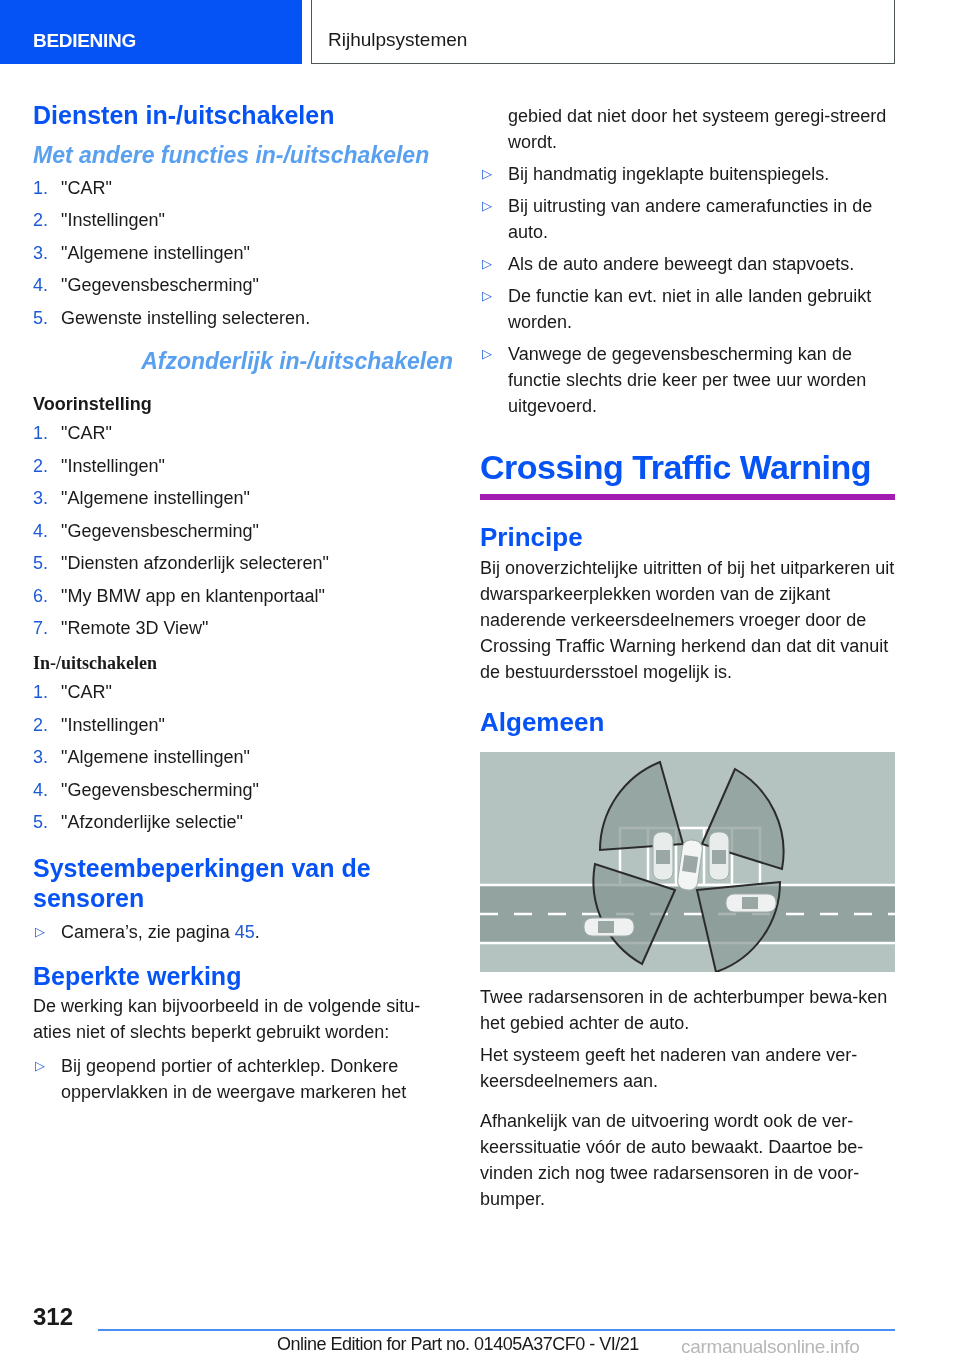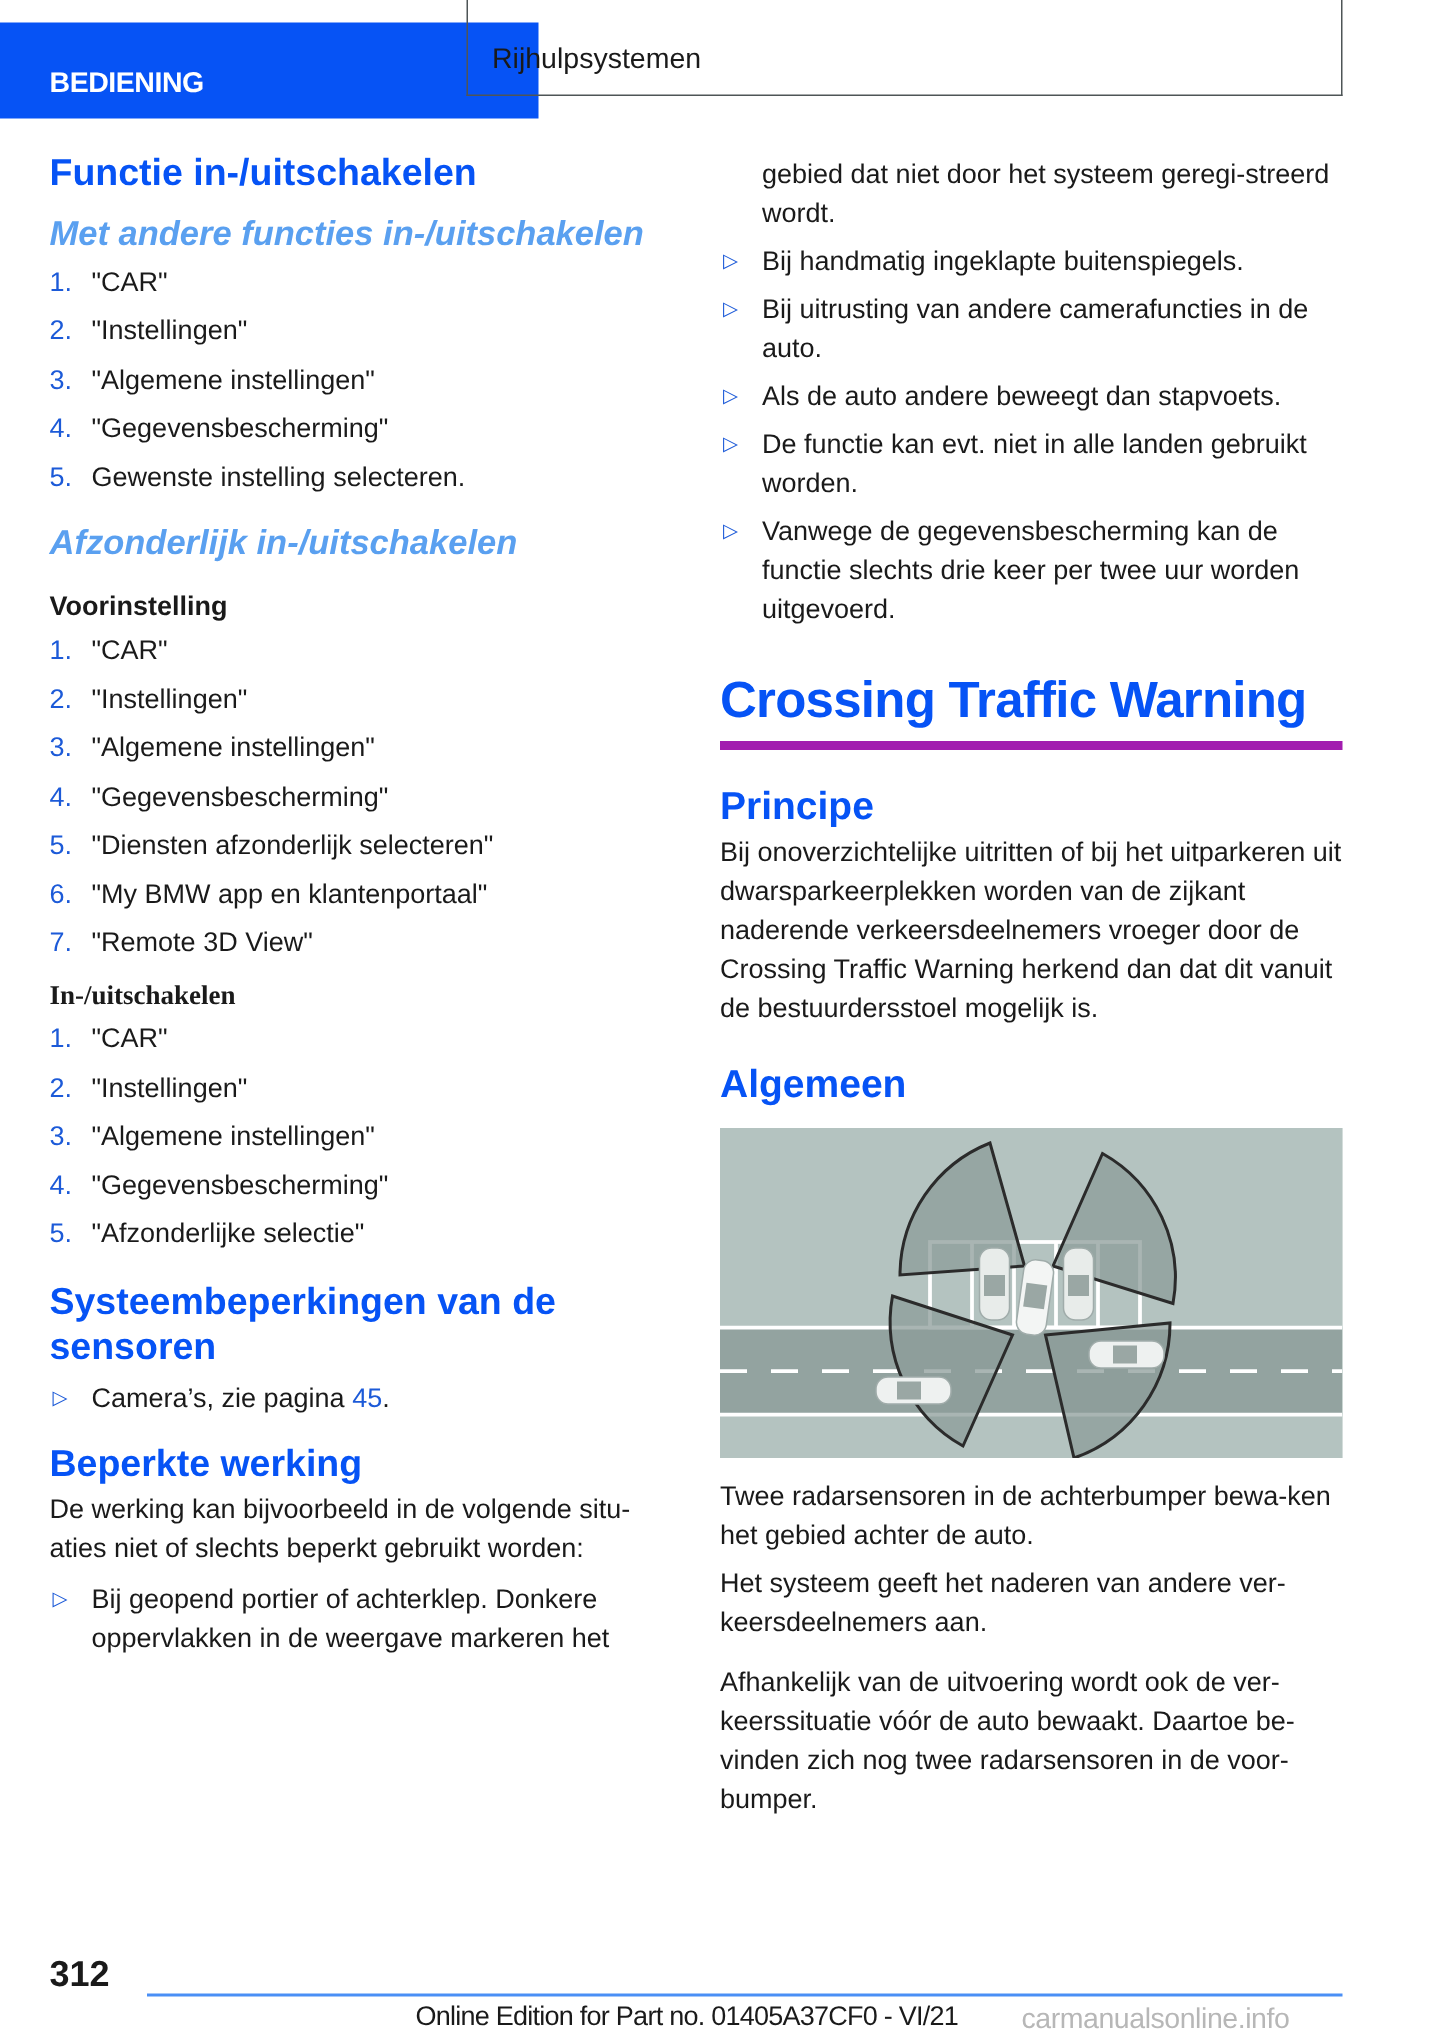--- a/index.html
+++ b/index.html
@@ -1,20 +1,20 @@
 <!DOCTYPE html>
 <html><head>
   <meta charset="utf-8">
   <style>
     * { box-sizing: border-box; margin: 0; padding: 0; }
     html, body { width: 960px; height: 1362px; background: #ffffff; overflow: hidden; }
     body { position: relative; font-family: "Liberation Sans", sans-serif; color: #1a1a1a; }
 
     
-    .hdr-section { position: absolute; left: 0; top: 0; width: 359px; height: 64px; background: #0653f5; margin-top: 15px; }
+    .hdr-section { position: absolute; left: 0; top: 0; width: 302px; height: 64px; background: #0653f5; }
     .hdr-section span { position: absolute; left: 33px; top: 30px; color: #fff; font-weight: bold; font-size: 19px; letter-spacing: -0.3px; }
     .hdr-chapter { position: absolute; left: 311px; top: -2px; width: 584px; height: 66px; border: 1.5px solid #4e5556; border-top: none; }
     .hdr-chapter span { position: absolute; left: 16px; top: 31px; font-size: 19px; color: #1a1a1a; }
 
     .col { position: absolute; }
     .left-col { left: 33px; top: 100px; width: 420px; }
     .right-col { left: 480px; top: 100px; width: 415px; }
 
     .h1 { color: #0653f5; font-weight: bold; font-size: 25px; line-height: 1.2; }
     .h2 { color: #5aa0f0; font-weight: bold; font-size: 23px; line-height: 1.2; font-style: italic; }
@@ -44,21 +44,21 @@
 <body>
 
 <div class="hdr-section">
   <span>BEDIENING</span>
 </div>
 <div class="hdr-chapter">
   <span>Rijhulpsystemen</span>
 </div>
 
 <div class="col left-col">
-  <div class="h1">Functie in-/uitschakelen</div>
+  <div class="h1">Diensten in-/uitschakelen</div>
   <div class="h2" style="margin-top:12px;">Met andere functies in-/uitschakelen</div>
   <ol class="steps" style="margin-top:2px;">
     <li>
         <span class="n">1.</span>
         <span>"CAR"</span>
       </li>
     <li>
         <span class="n">2.</span>
         <span>"Instellingen"</span>
       </li>
@@ -69,21 +69,21 @@
     <li>
         <span class="n">4.</span>
         <span>"Gegevensbescherming"</span>
       </li>
     <li>
         <span class="n">5.</span>
         <span>Gewenste instelling selecteren.</span>
       </li>
   </ol>
 
-  <div class="h2" style="margin-top:14px;">Afzonderlijk in-/uitschakelen</div>
+  <div class="h2" style="margin-top:14px;text-align:right;">Afzonderlijk in-/uitschakelen</div>
   <div class="h3" style="margin-top:18px;">Voorinstelling</div>
   <ol class="steps" style="margin-top:2px;">
     <li>
         <span class="n">1.</span>
         <span>"CAR"</span>
       </li>
     <li>
         <span class="n">2.</span>
         <span>"Instellingen"</span>
       </li>

